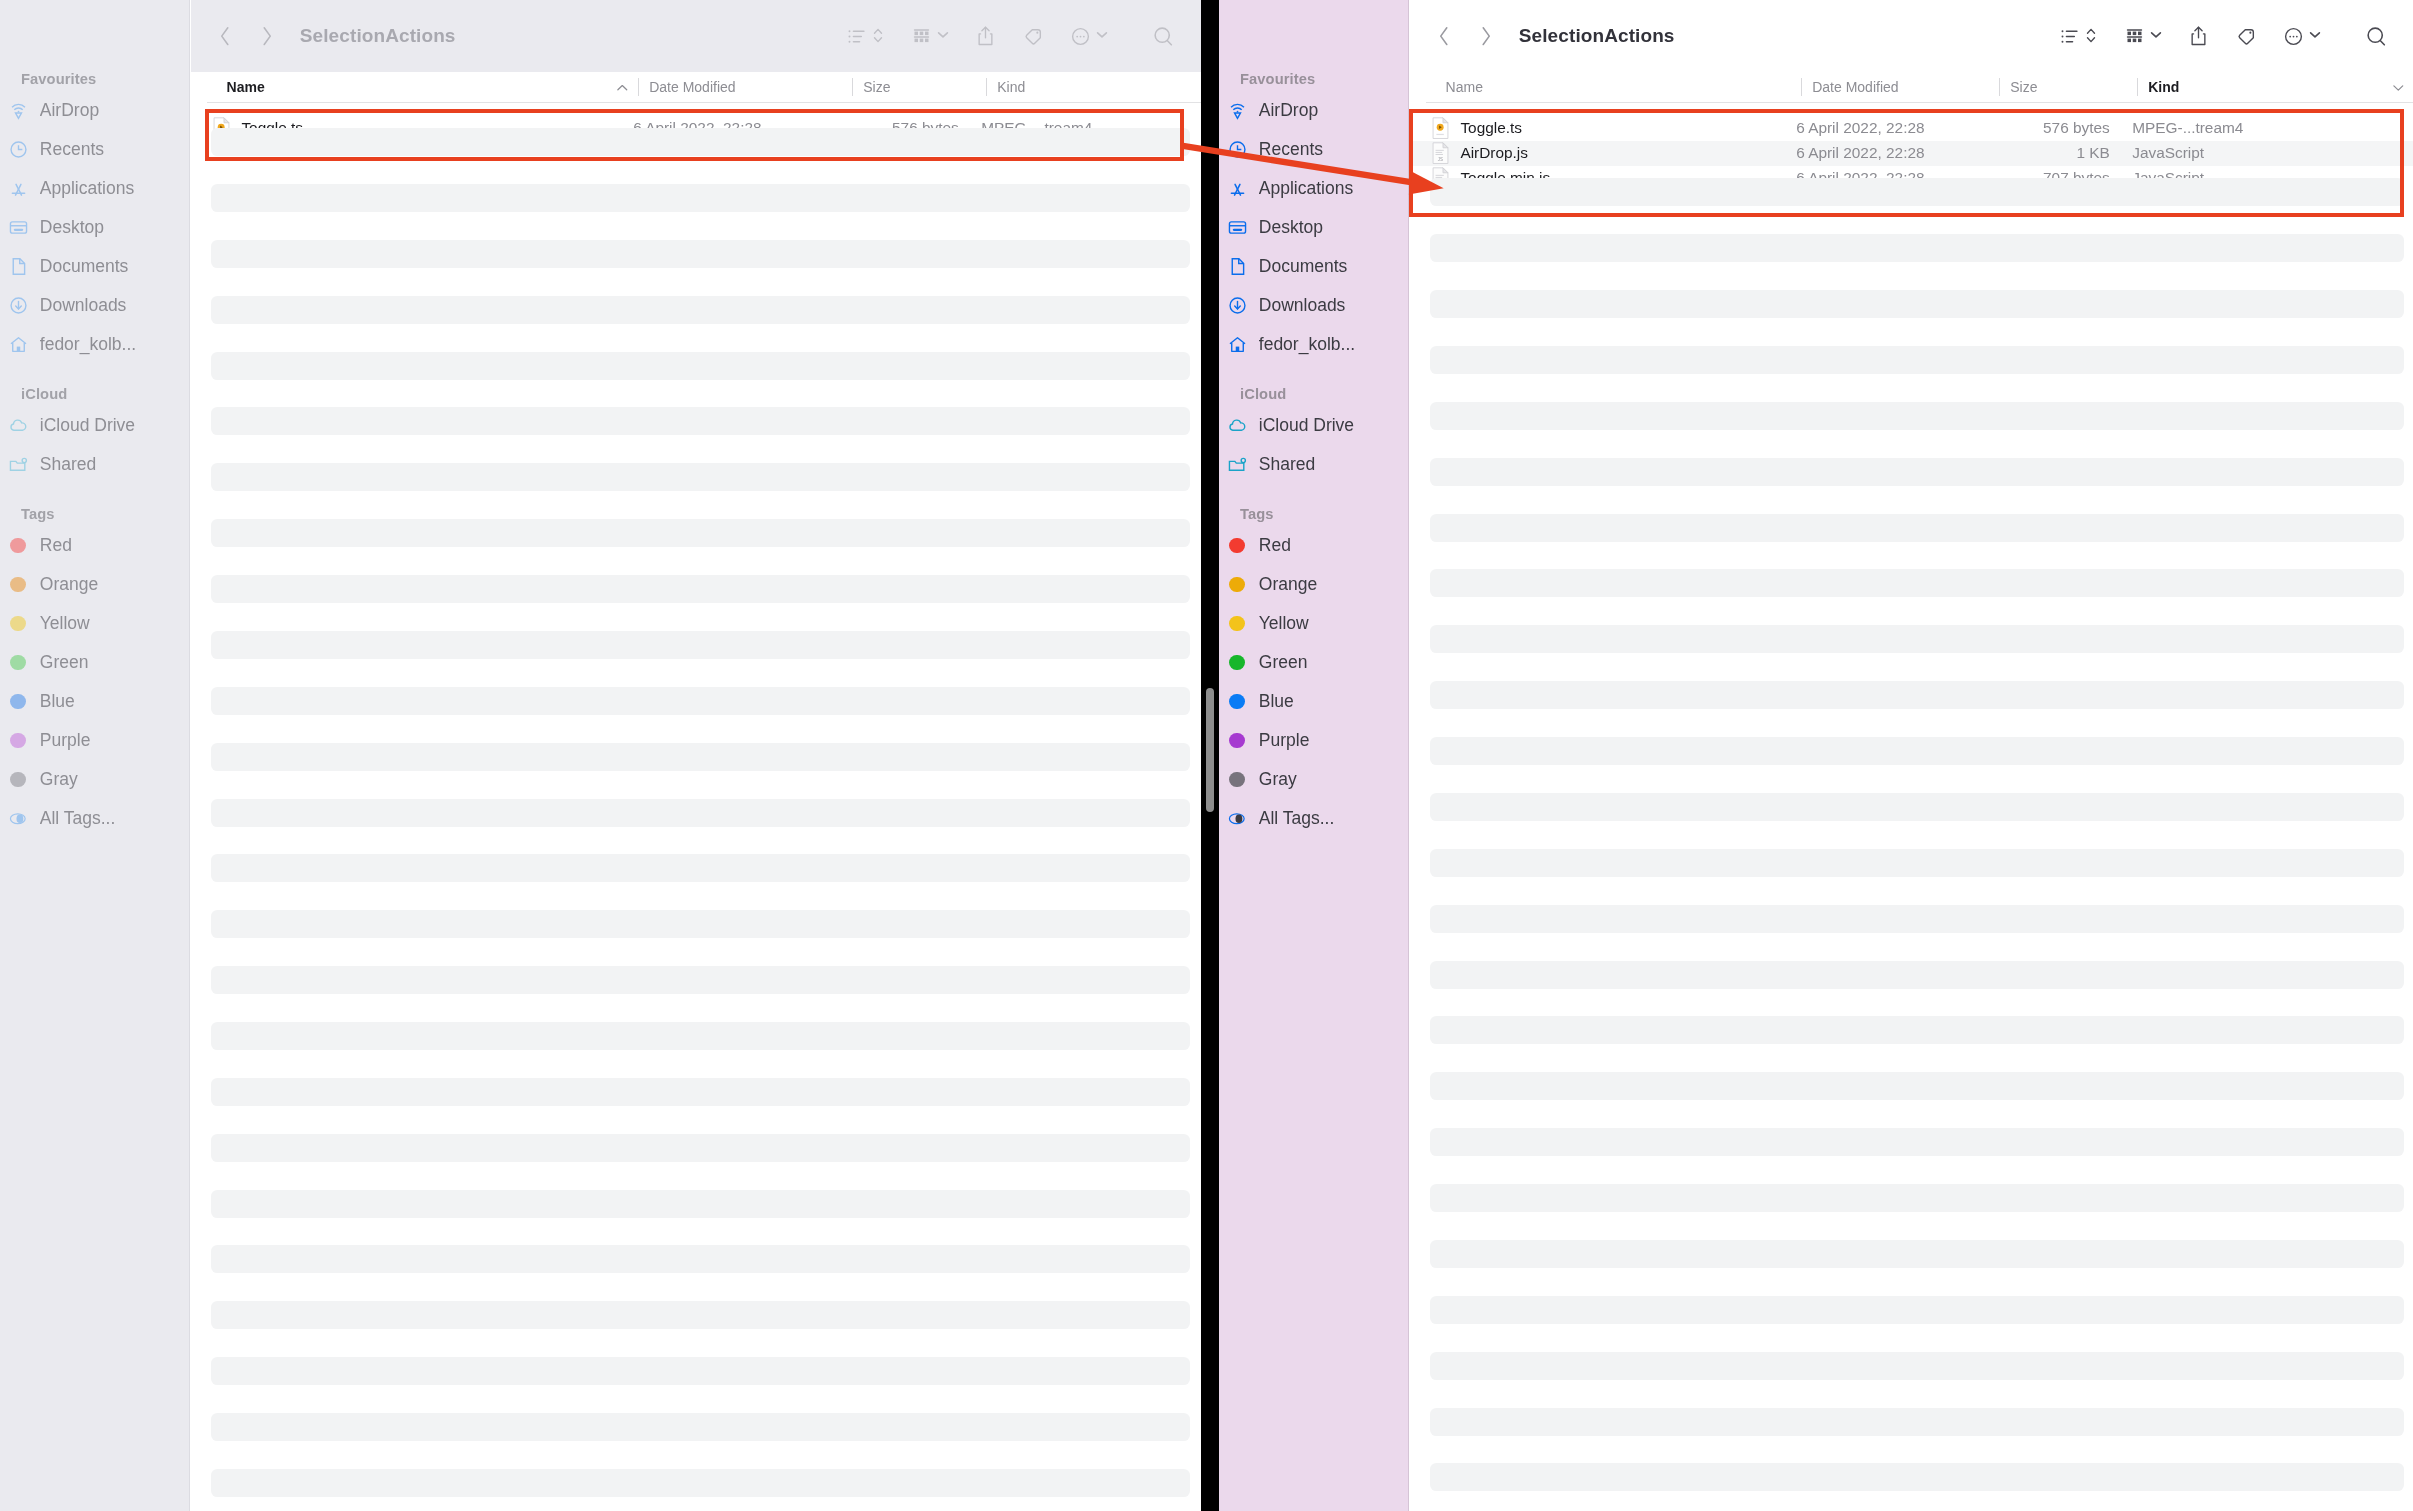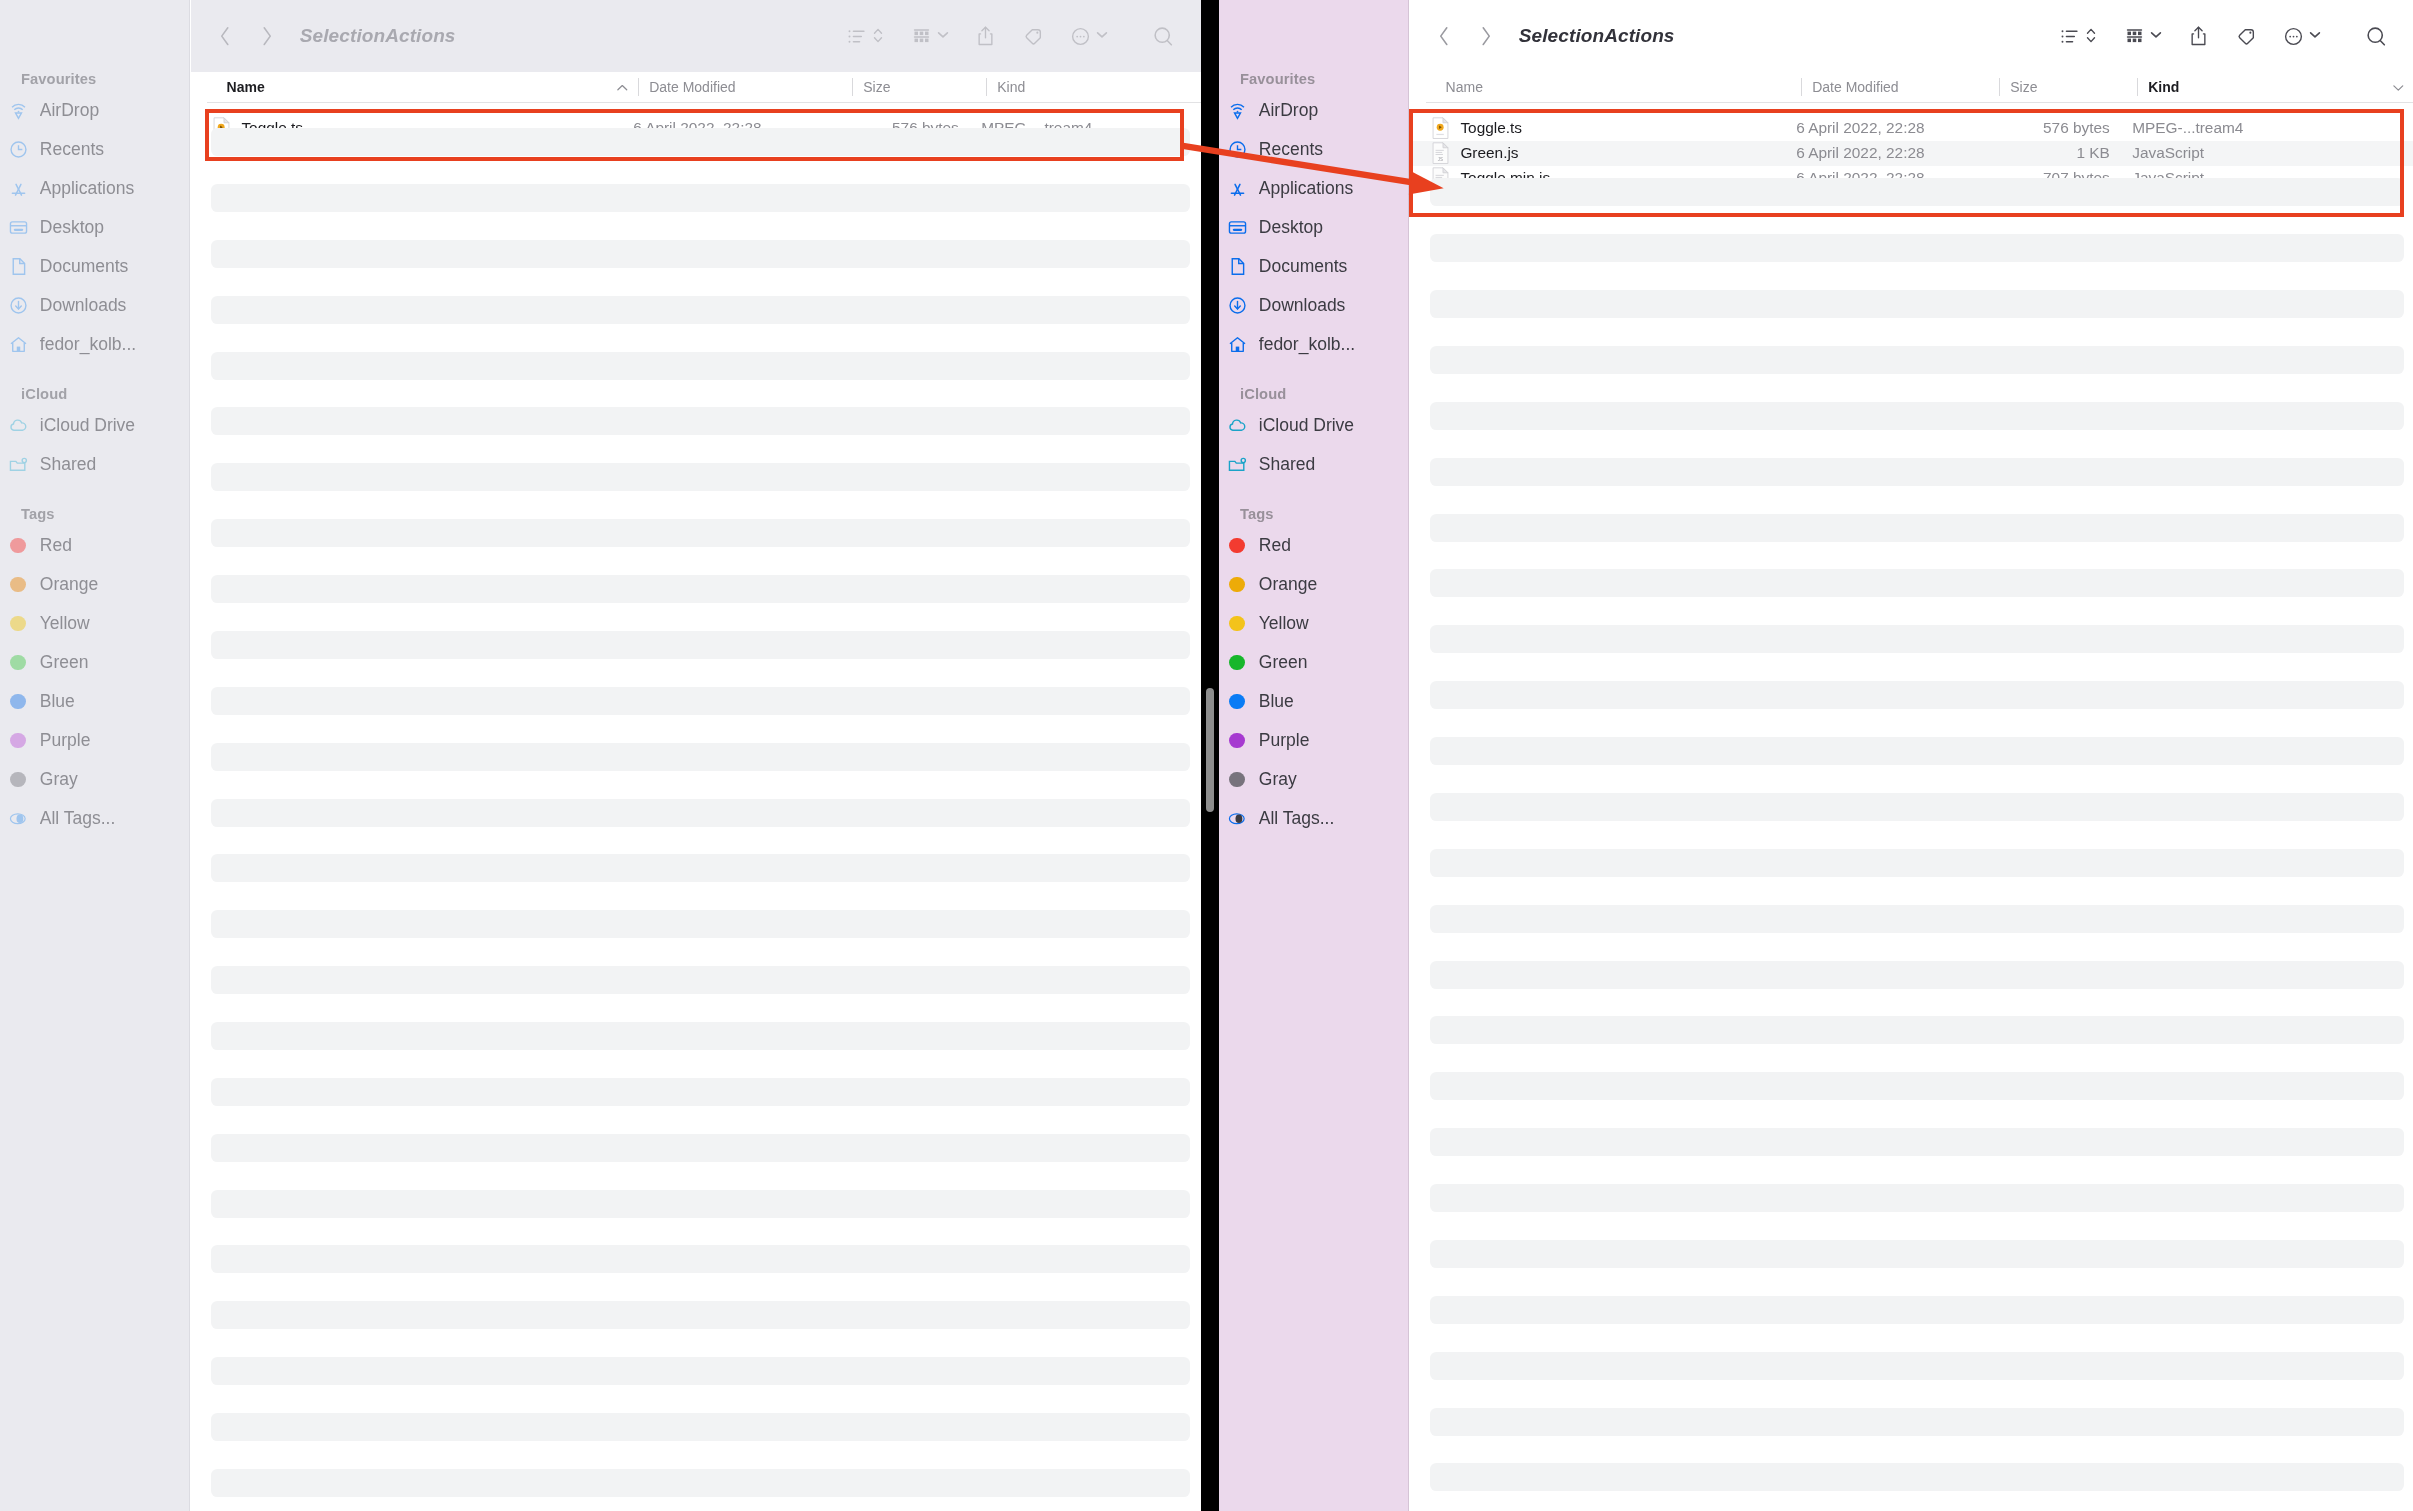--- a/index.html
+++ b/index.html
@@ -33,21 +33,21 @@
   .win-right .sb-ico .fillme{fill:#0a6dec;stroke:none;}
   .win-left .sb-ico .cloudy{stroke:#9fd2e4;}
   .win-right .sb-ico .cloudy{stroke:#1aa3c8;}
 
   .dot{width:15.4px;height:15.4px;border-radius:50%;}
 
   
   .content{position:absolute;left:191px;top:0;right:0;bottom:0;background:#fff;}
 
   .toolbar{position:absolute;left:0;right:0;top:0;height:72px;box-sizing:border-box;
-           display:flex;align-items:center;font-style:italic;}
+           display:flex;align-items:center;}
   .win-left .toolbar{background:#eaeaef;}
   .win-right .toolbar{background:#fff;}
   .tb-navs{display:flex;align-items:center;margin-left:18px;}
   .chev{width:32px;height:32px;display:flex;align-items:center;justify-content:center;}
   .chev svg{display:block;}
   .win-left .chev svg{stroke:#b8b8be;}
   .win-right .chev svg{stroke:#9a9aa0;}
   .tb-title{font-size:19px;font-weight:bold;margin-left:17px;letter-spacing:0.1px;}
   .win-left .tb-title{color:#a9a9b0;}
   .win-right .tb-title{color:#32323a;}
@@ -675,21 +675,21 @@
             <span class="fico">
               <svg width="19" height="22.3" viewBox="0 0 22 27" style="font-size:22px">
                   <path d="M2 1h12l6 6v19H2z" fill="#fcfcfc" stroke="#cfcfd3" stroke-width="1"></path>
                   <path d="M14 1l6 6h-6z" fill="#e7e7ea" stroke="#cfcfd3" stroke-width="1"></path>
                   <rect x="5" y="9.5" width="10" height="1.2" fill="#d6d6da"></rect>
                   <rect x="5" y="12" width="8" height="1.2" fill="#d6d6da"></rect>
                   <rect x="5" y="14.5" width="9" height="1.2" fill="#d6d6da"></rect>
                   <text x="7.6" y="23.4" font-size="5.4" font-family="Liberation Sans, sans-serif" fill="#9a9aa0">JS</text>
                 </svg>
             </span>
-            <span class="fname">Green.js</span>
+            <span class="fname">AirDrop.js</span>
           </div>
           <div class="c-date" style="width:198px;padding-left:11.2px;">6 April 2022, 22:28</div>
           <div class="c-size" style="width:138px;padding-right:11.2px;">1 KB</div>
           <div class="c-kind" style="flex:1;padding-left:11.2px;">JavaScript</div>
         </div>
 
         <div class="frow">
           <div class="c-name" style="width:375px;padding-left:19.6px;">
             <span class="fico">
               <svg width="19" height="22.3" viewBox="0 0 22 27" style="font-size:22px">

